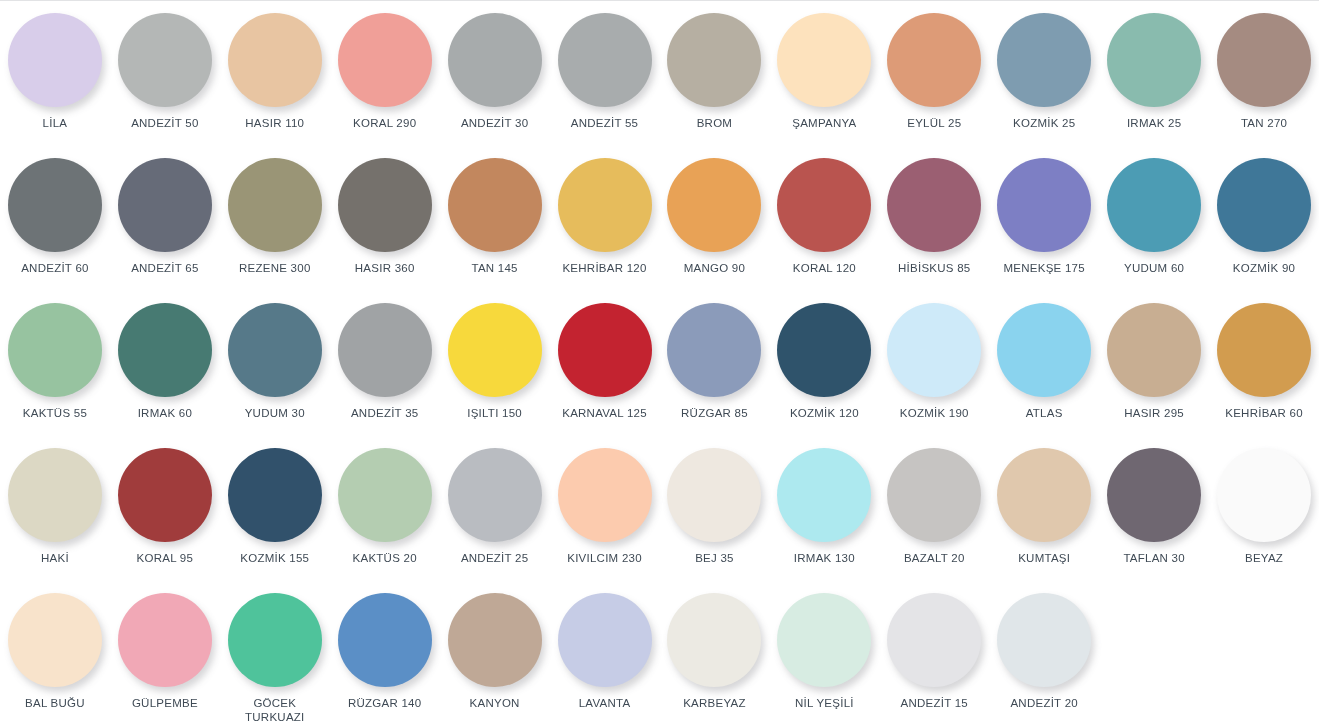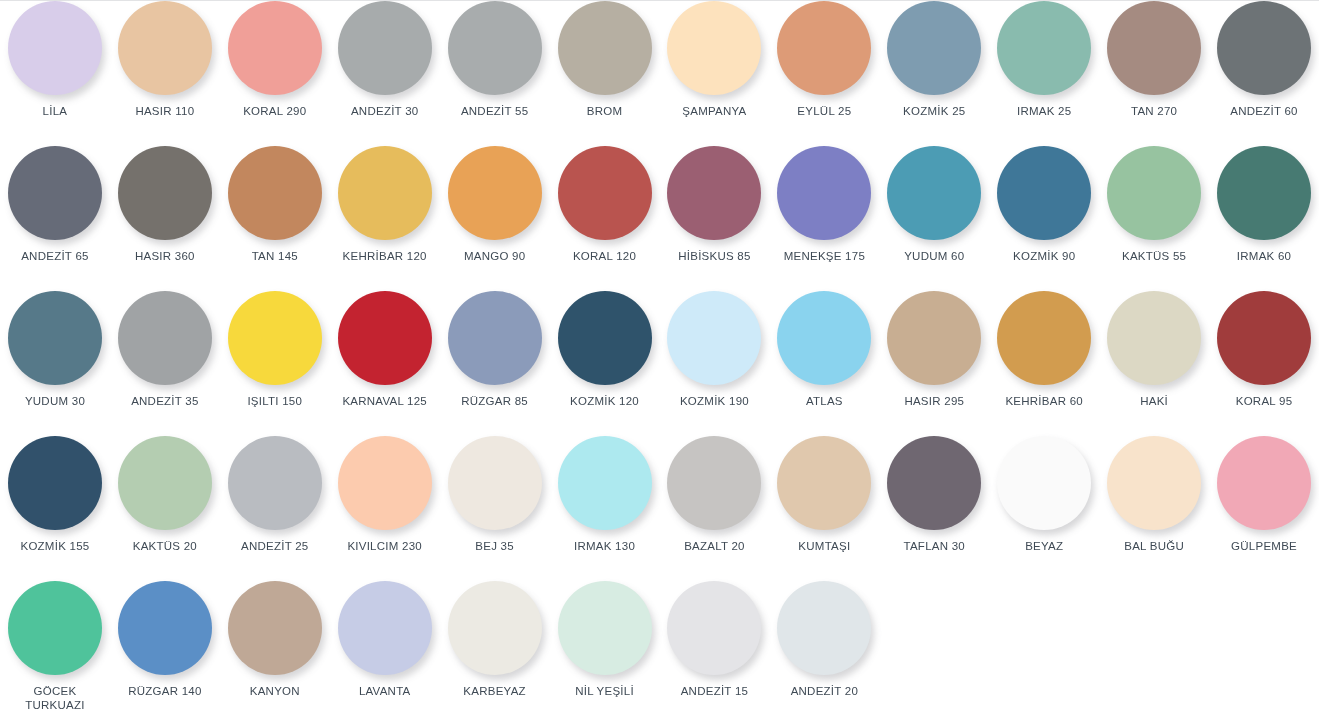--- a/index.html
+++ b/index.html
@@ -32,20 +32,21 @@
     width: 1319px;
     height: 727px;
     padding: 0;
   }
 
   .swatch-cell {
     display: flex;
     flex-direction: column;
     align-items: center;
     justify-content: flex-start;
+    padding-top: 12px;
     position: relative;
   }
 
   .swatch-circle {
     width: 94px;
     height: 94px;
     border-radius: 50%;
     box-shadow: 3px 5px 7px rgba(120, 120, 125, 0.30);
     flex: 0 0 auto;
   }
@@ -66,20 +67,24 @@
 </head>
 <body>
 
 <div id="palette-page">
   <div class="palette-grid">
       <div class="swatch-cell">
         <div class="swatch-circle" style="background-color: rgb(216, 205, 234);"></div>
         <div class="swatch-label">LİLA</div>
       </div>
       <div class="swatch-cell">
+        <div class="swatch-circle" style="background-color: rgb(180, 183, 182);"></div>
+        <div class="swatch-label">ANDEZİT 50</div>
+      </div>
+      <div class="swatch-cell">
         <div class="swatch-circle" style="background-color: rgb(232, 197, 162);"></div>
         <div class="swatch-label">HASIR 110</div>
       </div>
       <div class="swatch-cell">
         <div class="swatch-circle" style="background-color: rgb(240, 159, 152);"></div>
         <div class="swatch-label">KORAL 290</div>
       </div>
       <div class="swatch-cell">
         <div class="swatch-circle" style="background-color: rgb(167, 171, 172);"></div>
         <div class="swatch-label">ANDEZİT 30</div>
@@ -112,20 +117,24 @@
         <div class="swatch-circle" style="background-color: rgb(165, 139, 129);"></div>
         <div class="swatch-label">TAN 270</div>
       </div>
       <div class="swatch-cell">
         <div class="swatch-circle" style="background-color: rgb(109, 115, 118);"></div>
         <div class="swatch-label">ANDEZİT 60</div>
       </div>
       <div class="swatch-cell">
         <div class="swatch-circle" style="background-color: rgb(102, 107, 120);"></div>
         <div class="swatch-label">ANDEZİT 65</div>
+      </div>
+      <div class="swatch-cell">
+        <div class="swatch-circle" style="background-color: rgb(154, 149, 118);"></div>
+        <div class="swatch-label">REZENE 300</div>
       </div>
       <div class="swatch-cell">
         <div class="swatch-circle" style="background-color: rgb(117, 113, 108);"></div>
         <div class="swatch-label">HASIR 360</div>
       </div>
       <div class="swatch-cell">
         <div class="swatch-circle" style="background-color: rgb(194, 135, 94);"></div>
         <div class="swatch-label">TAN 145</div>
       </div>
       <div class="swatch-cell">

